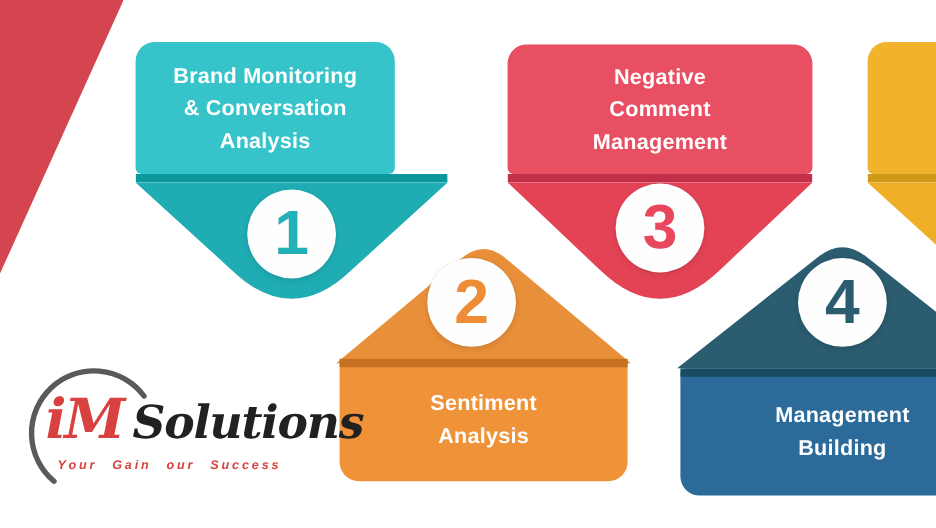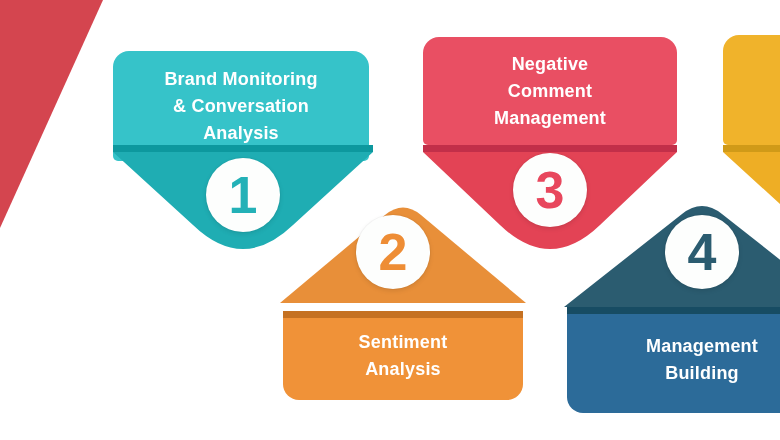--- a/index.html
+++ b/index.html
@@ -61,39 +61,39 @@
   }
 </style>
 </head>
 <body>
 
 <div id="stage">
 
   <div class="corner"></div>
 
   <div class="card top card1">
-    <div class="rect" style="left:0;top:16px;width:256px;height:110px">
+    <div class="rect" style="left:0;top:0;width:216px;height:110px">
       <div class="title">Brand Monitoring
 &amp; Conversation
 Analysis</div>
     </div>
     <svg class="tri" style="left:0;top:110px" width="260" height="115" viewBox="0 0 260 115">
       <rect class="band" x="0" y="0" width="260" height="7"></rect>
       <path class="tripath" d="M0,7 H260 L180,80 Q130,128 80,80 Z"></path>
     </svg>
     <div class="circle" style="left:93px;top:123px">
       <span class="num">1</span>
     </div>
   </div>
 
   <div class="card bottom card2">
     <svg class="tri" style="left:0;top:0" width="246" height="100" viewBox="0 0 246 100">
       <path class="tripath" d="M0,100 L105,12 Q123,-3 141,12 L246,100 Z"></path>
     </svg>
-    <div class="rect" style="left:3px;top:108px;width:240px;height:89px">
+    <div class="rect" style="left:3px;top:96px;width:240px;height:102px">
       <div class="title">Sentiment
 Analysis</div>
     </div>
     <div class="circle" style="left:76px;top:12px">
       <span class="num">2</span>
     </div>
   </div>
 
   <div class="card top card3">
     <div class="rect" style="left:0;top:0;width:254px;height:108px">
@@ -124,14 +124,23 @@
   </div>
 
   <div class="card top card5">
     <div class="rect" style="left:0;top:0;width:260px;height:110px"></div>
     <svg class="tri" style="left:0;top:110px" width="260" height="115" viewBox="0 0 260 115">
       <rect class="band" x="0" y="0" width="260" height="7"></rect>
       <path class="tripath" d="M0,7 H260 L180,80 Q130,128 80,80 Z"></path>
     </svg>
   </div>
 
+  <div class="logo">
+    <svg class="logo-arc" width="130" height="110" viewBox="0 0 130 110">
+      <path d="M112,30 A52,52 0 1 0 37,101" fill="none" stroke="#5a5a5c" stroke-width="4.5" stroke-linecap="round"></path>
+    </svg>
+    <div class="logo-text">
+      <span class="logo-im">iM</span><span class="logo-sol">Solutions</span>
+    </div>
+    <div class="logo-tagline">Your Gain our Success</div>
+  </div>
 
 </div>
 
 </body></html>

